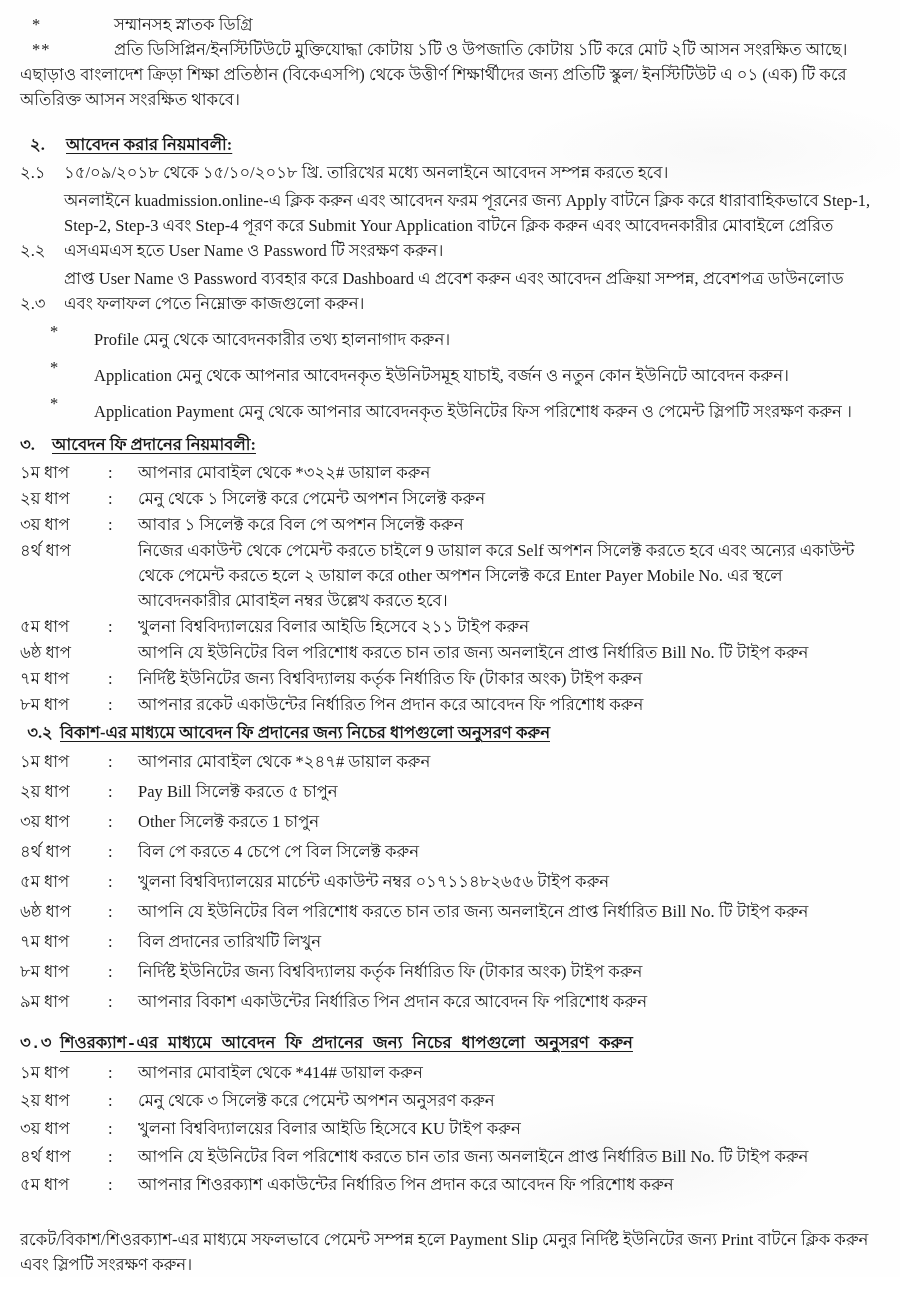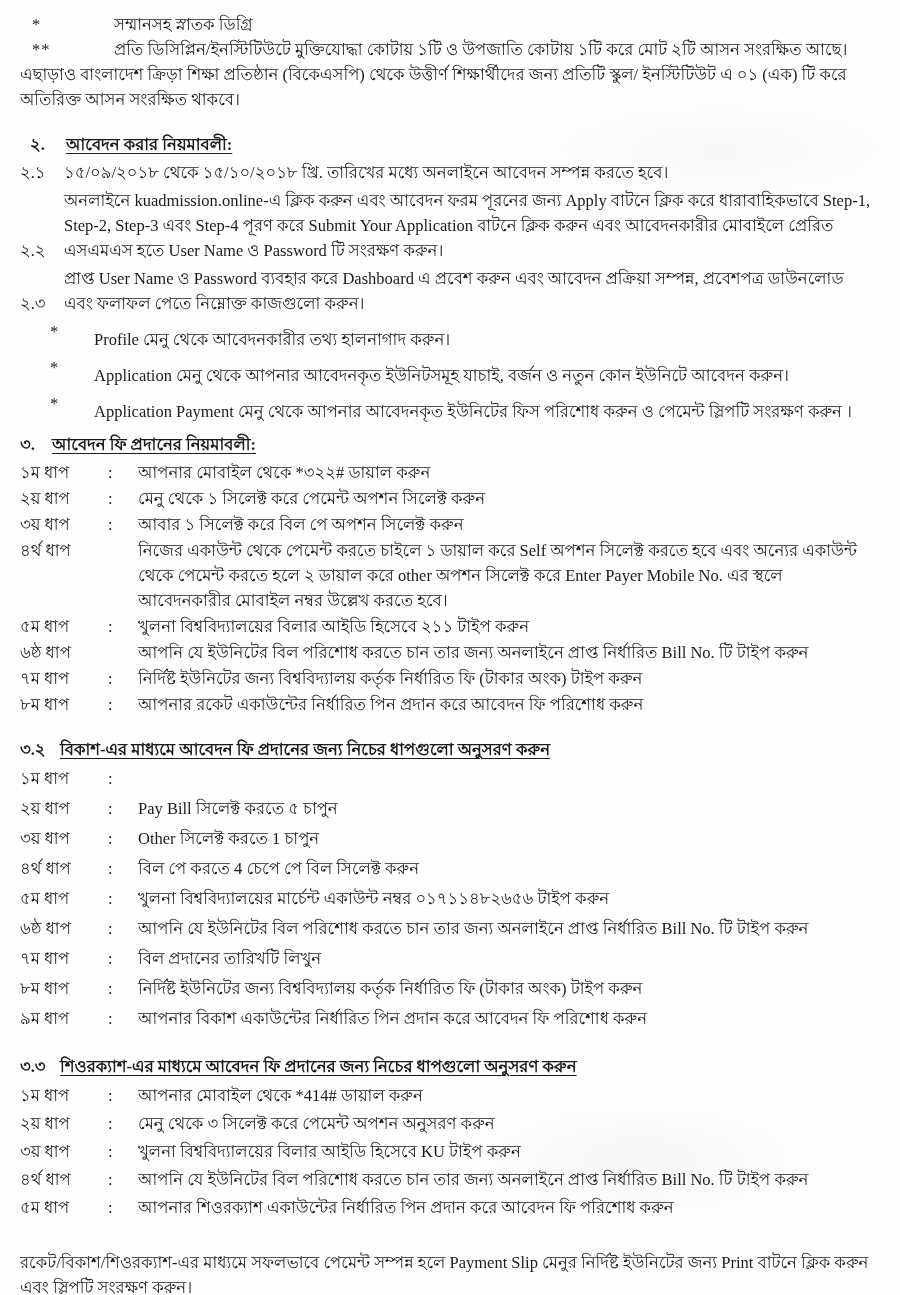--- a/index.html
+++ b/index.html
@@ -53,22 +53,22 @@
   .sub-head .h-num { width: 40px; flex: none; }
 
   
   .step { display: flex; align-items: flex-start; margin-bottom: 1px; }
   .step-label { width: 82px; flex: none; }
   .step-sep { width: 30px; flex: none; text-align: left; padding-left: 6px; }
   .step-text { flex: 1; padding-right: 2px; }
   .steps.loose .step { margin-bottom: 5px; }
   .steps.semi .step { margin-bottom: 3px; }
 
-  .gap-sub2 { margin-top: 20px; }
-  .gap-sub3 { margin-top: 23px; }
+  .gap-sub2 { margin-top: 3px; text-align: center; }
+  .gap-sub3 { margin-top: 17px; font-family: Liberation Mono, monospace; }
 
   .closing { margin-top: 30px; }
 </style>
 </head>
 <body>
 
 <div class="page">
 
   <div>
 
@@ -136,21 +136,21 @@
       <span class="step-text">মেনু থেকে ১ সিলেক্ট করে পেমেন্ট অপশন সিলেক্ট করুন</span>
     </div>
       <div class="step">
       <span class="step-label">৩য় ধাপ</span>
       <span class="step-sep">:</span>
       <span class="step-text">আবার ১ সিলেক্ট করে বিল পে অপশন সিলেক্ট করুন</span>
     </div>
       <div class="step">
       <span class="step-label">৪র্থ ধাপ</span>
       <span class="step-sep"></span>
-      <span class="step-text">নিজের একাউন্ট থেকে পেমেন্ট করতে চাইলে ১ ডায়াল করে Self অপশন সিলেক্ট করতে হবে এবং অন্যের একাউন্ট থেকে পেমেন্ট করতে হলে ২ ডায়াল করে other অপশন সিলেক্ট করে Enter Payer Mobile No. এর স্থলে আবেদনকারীর মোবাইল নম্বর উল্লেখ করতে হবে।</span>
+      <span class="step-text">নিজের একাউন্ট থেকে পেমেন্ট করতে চাইলে 9 ডায়াল করে Self অপশন সিলেক্ট করতে হবে এবং অন্যের একাউন্ট থেকে পেমেন্ট করতে হলে ২ ডায়াল করে other অপশন সিলেক্ট করে Enter Payer Mobile No. এর স্থলে আবেদনকারীর মোবাইল নম্বর উল্লেখ করতে হবে।</span>
     </div>
       <div class="step">
       <span class="step-label">৫ম ধাপ</span>
       <span class="step-sep">:</span>
       <span class="step-text">খুলনা বিশ্ববিদ্যালয়ের বিলার আইডি হিসেবে ২১১ টাইপ করুন</span>
     </div>
       <div class="step">
       <span class="step-label">৬ষ্ঠ ধাপ</span>
       <span class="step-sep"></span>
       <span class="step-text">আপনি যে ইউনিটের বিল পরিশোধ করতে চান তার জন্য অনলাইনে প্রাপ্ত নির্ধারিত Bill No. টি টাইপ করুন</span>
@@ -169,20 +169,21 @@
 
   <div class="sub-head gap-sub2">
     <span class="h-num">৩.২</span>
     <span class="h-title u">বিকাশ-এর মাধ্যমে আবেদন ফি প্রদানের জন্য নিচের ধাপগুলো অনুসরণ করুন</span>
   </div>
   <div class="steps loose">
 
   <div class="step">
       <span class="step-label">১ম ধাপ</span>
       <span class="step-sep">:</span>
+      <span class="step-text">আপনার মোবাইল থেকে *২৪৭# ডায়াল করুন</span>
     </div>
       <div class="step">
       <span class="step-label">২য় ধাপ</span>
       <span class="step-sep">:</span>
       <span class="step-text">Pay Bill সিলেক্ট করতে ৫ চাপুন</span>
     </div>
       <div class="step">
       <span class="step-label">৩য় ধাপ</span>
       <span class="step-sep">:</span>
       <span class="step-text">Other সিলেক্ট করতে 1 চাপুন</span>

